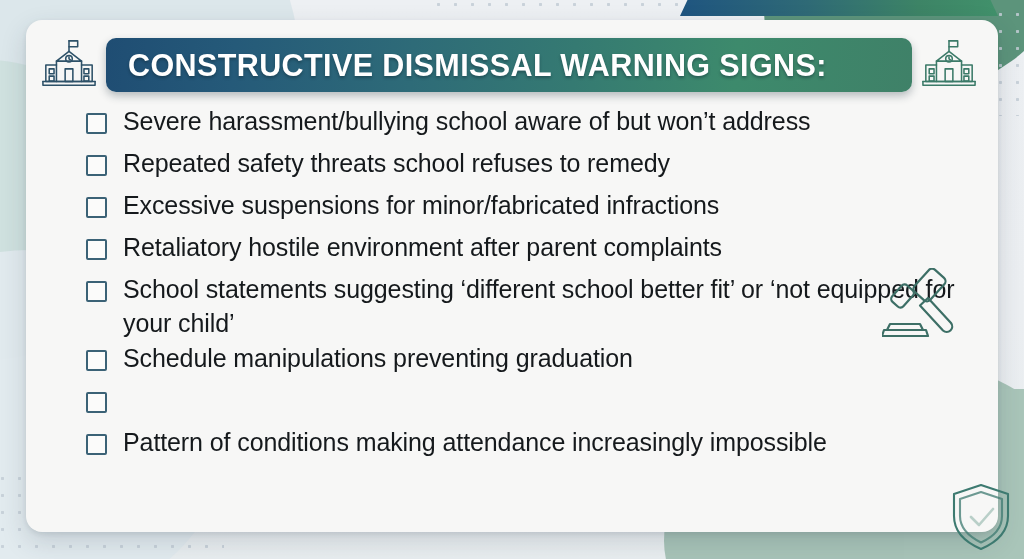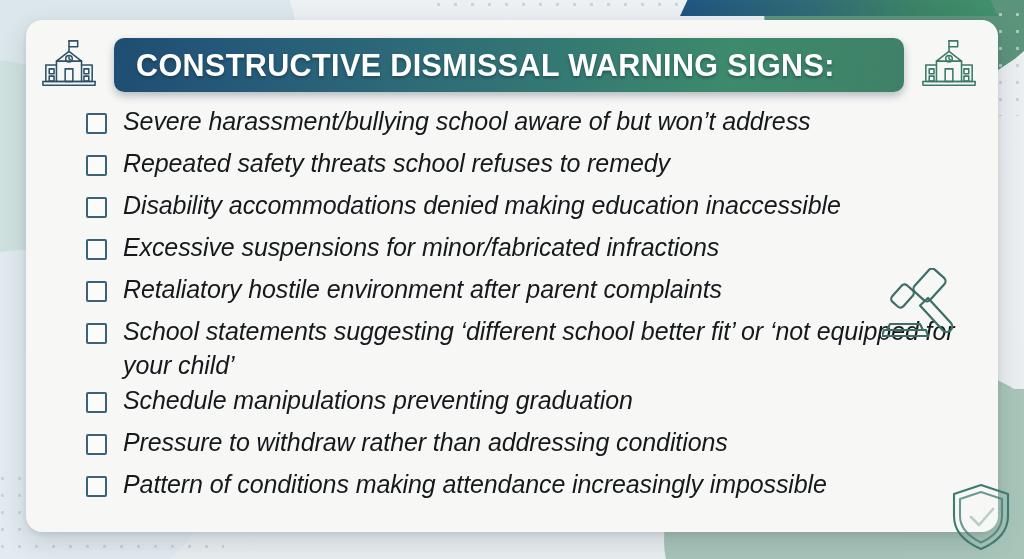--- a/index.html
+++ b/index.html
@@ -110,21 +110,21 @@
                 0 2px 5px rgba(40,55,70,.10);
     overflow: visible;
   }
 
   
   .header-row {
     position: relative;
     display: flex;
     align-items: center;
     padding: 17px 20px 0 14px;
-    gap: 16px;
+    gap: 8px;
   }
 
   .school-icon { flex: 0 0 auto; width: 58px; height: 56px; display: block; }
 
   .title-banner {
     flex: 1 1 auto;
     height: 54px;
     border-radius: 10px;
     background: linear-gradient(95deg,
                 #1f4d73 0%,
@@ -145,21 +145,20 @@
     font-weight: bold;
     letter-spacing: .4px;
     white-space: nowrap;
     text-shadow: 0 2px 3px rgba(15,40,50,.45);
   }
 
   
   .list {
     position: relative;
     padding: 12px 18px 0 60px;
-    font-style: italic;
   }
 
   .item {
     display: flex;
     align-items: flex-start;
     gap: 16px;
     margin-bottom: 2px;
     min-height: 40px;
   }
 
@@ -266,24 +265,20 @@
       <div class="item">
         <span class="checkbox"></span>
         <span class="item-text">Severe harassment/bullying school aware of but won’t address</span>
       </div>
 
       <div class="item">
         <span class="checkbox"></span>
         <span class="item-text">Repeated safety threats school refuses to remedy</span>
       </div>
 
-      <div class="item">
-        <span class="checkbox"></span>
-        <span class="item-text">Disability accommodations denied making education inaccessible</span>
-      </div>
 
       <div class="item">
         <span class="checkbox"></span>
         <span class="item-text">Excessive suspensions for minor/fabricated infractions</span>
       </div>
 
       <div class="item">
         <span class="checkbox"></span>
         <span class="item-text">Retaliatory hostile environment after parent complaints</span>
       </div>
@@ -293,21 +288,20 @@
         <span class="item-text">School statements suggesting ‘different school better fit’ or ‘not equipped for your child’</span>
       </div>
 
       <div class="item">
         <span class="checkbox"></span>
         <span class="item-text">Schedule manipulations preventing graduation</span>
       </div>
 
       <div class="item">
         <span class="checkbox"></span>
-        <span class="item-text">Pressure to withdraw rather than addressing conditions</span>
       </div>
 
       <div class="item">
         <span class="checkbox"></span>
         <span class="item-text">Pattern of conditions making attendance increasingly impossible</span>
       </div>
     </div>
 
     <svg class="gavel-icon" viewBox="0 0 84 76">
       <g fill="none" stroke="#3d6f66" stroke-width="2.2" stroke-linejoin="round" stroke-linecap="round">

